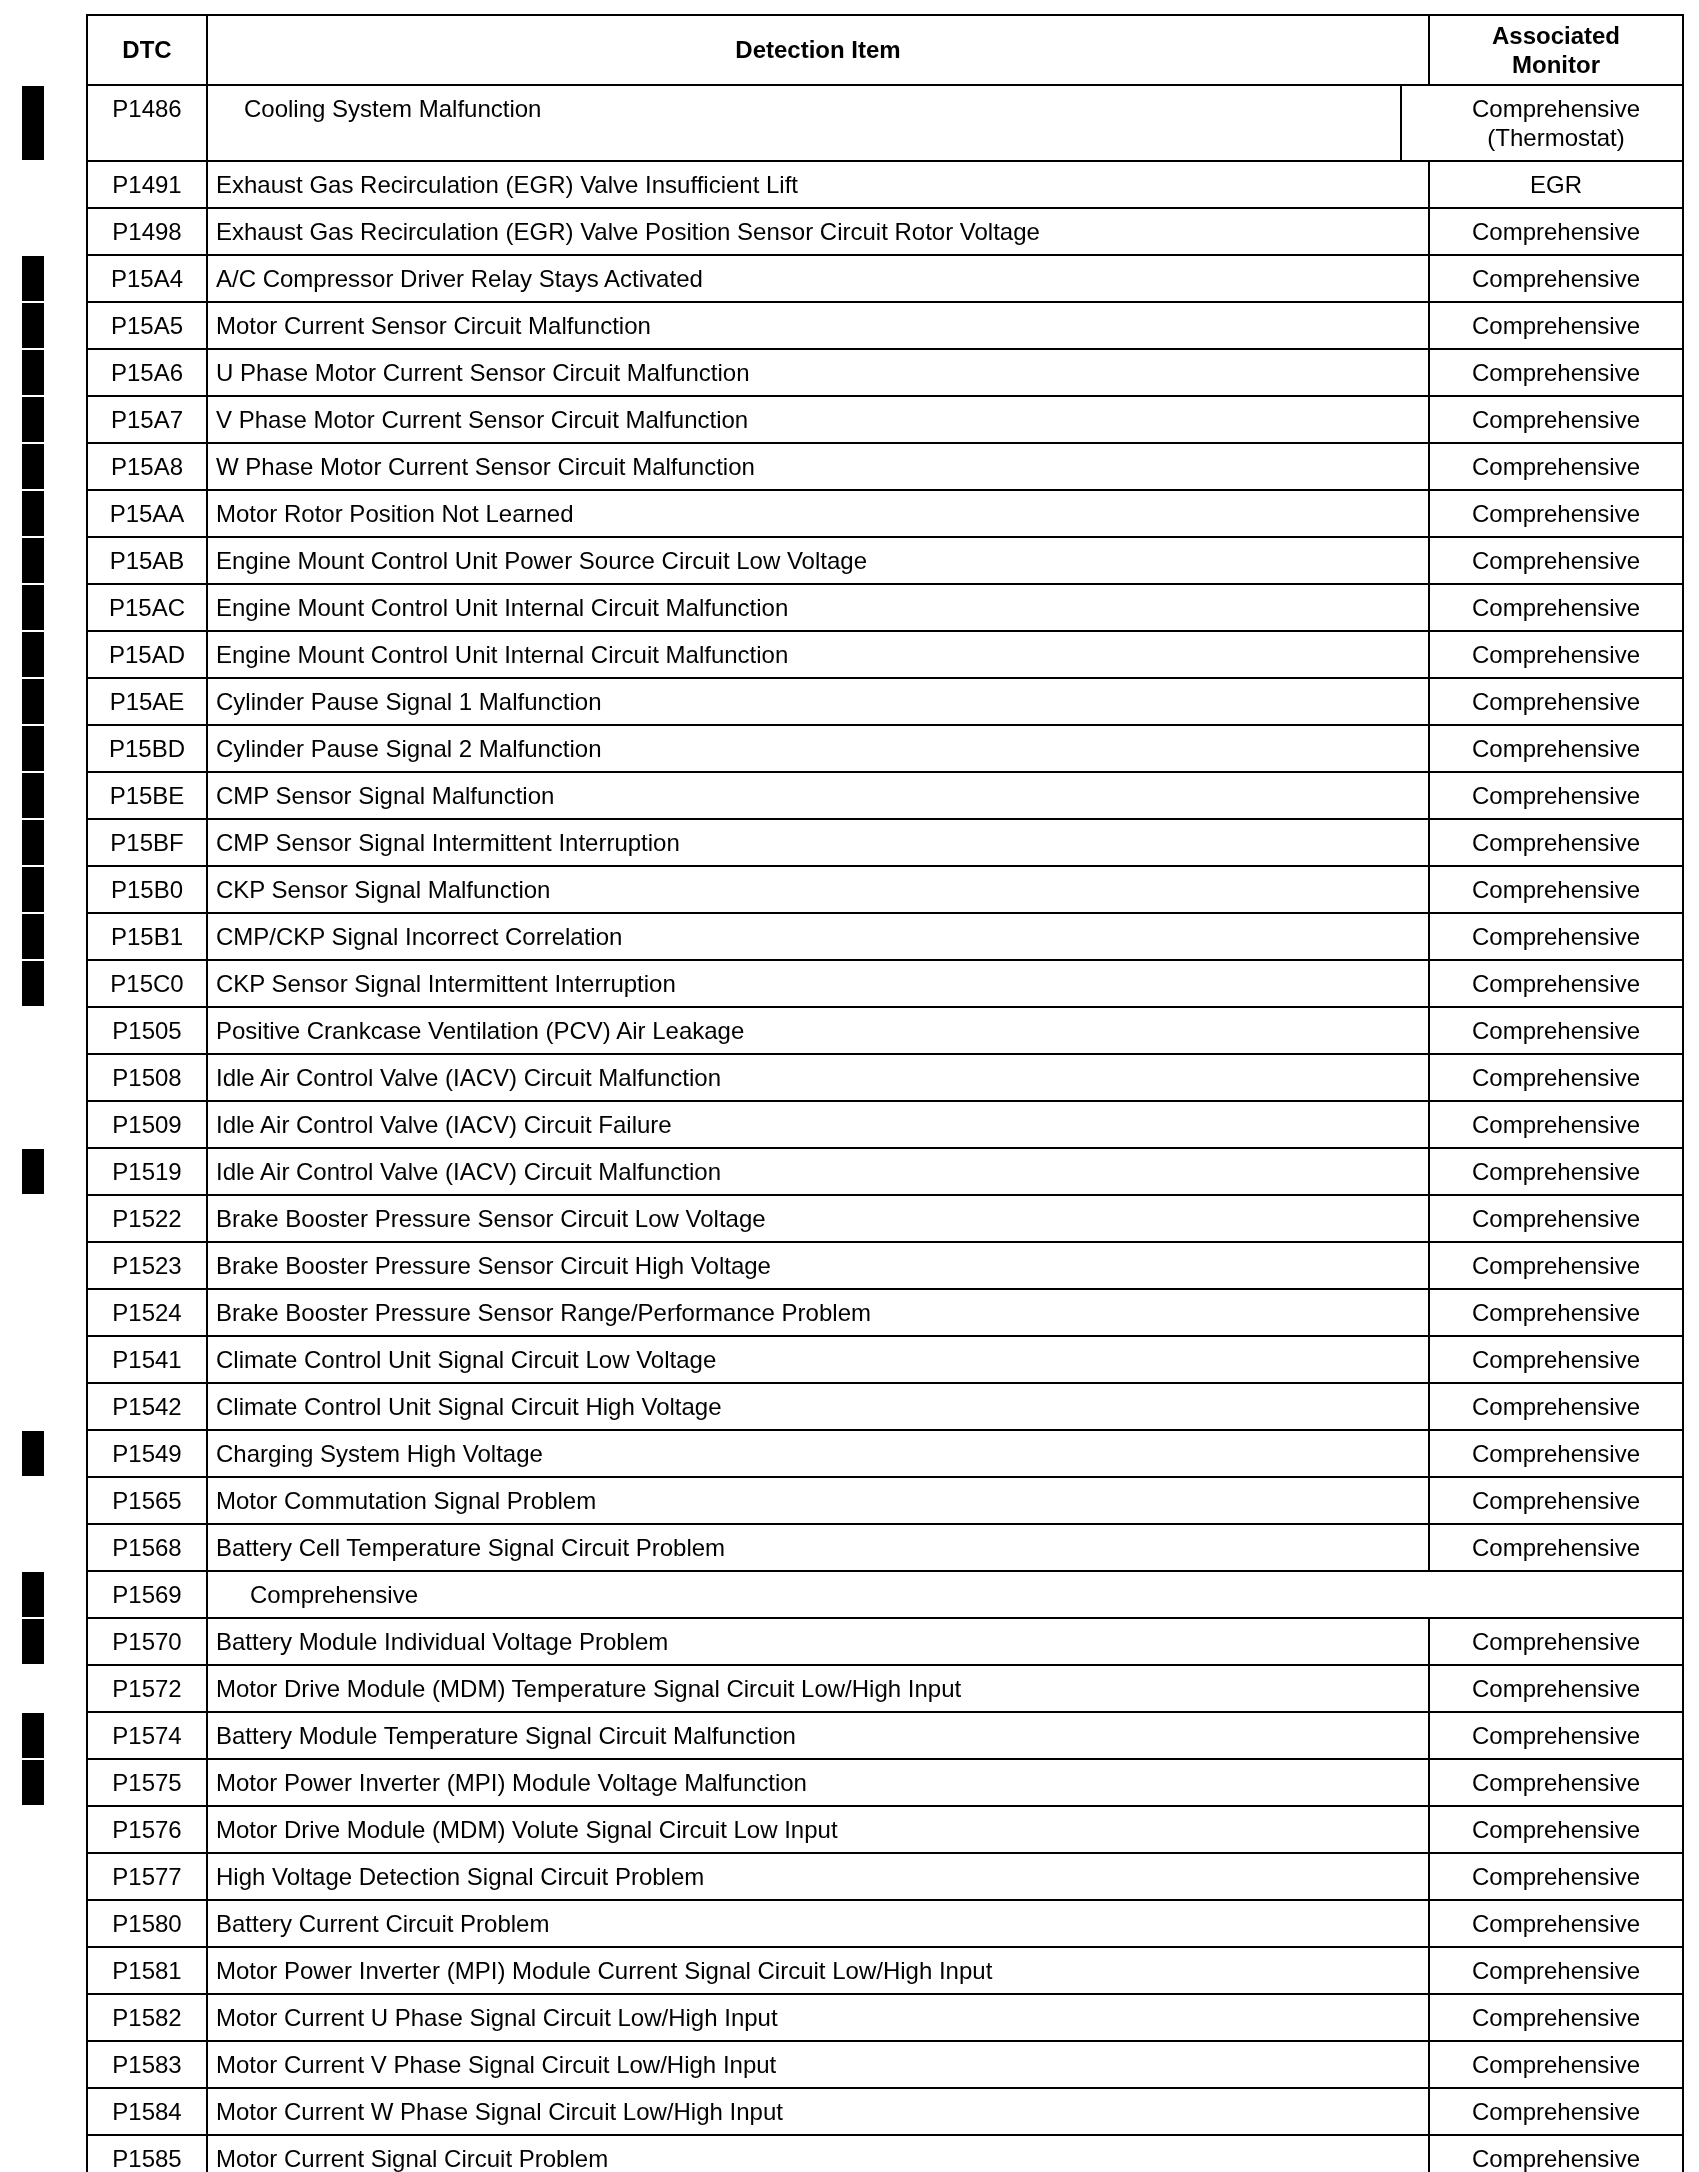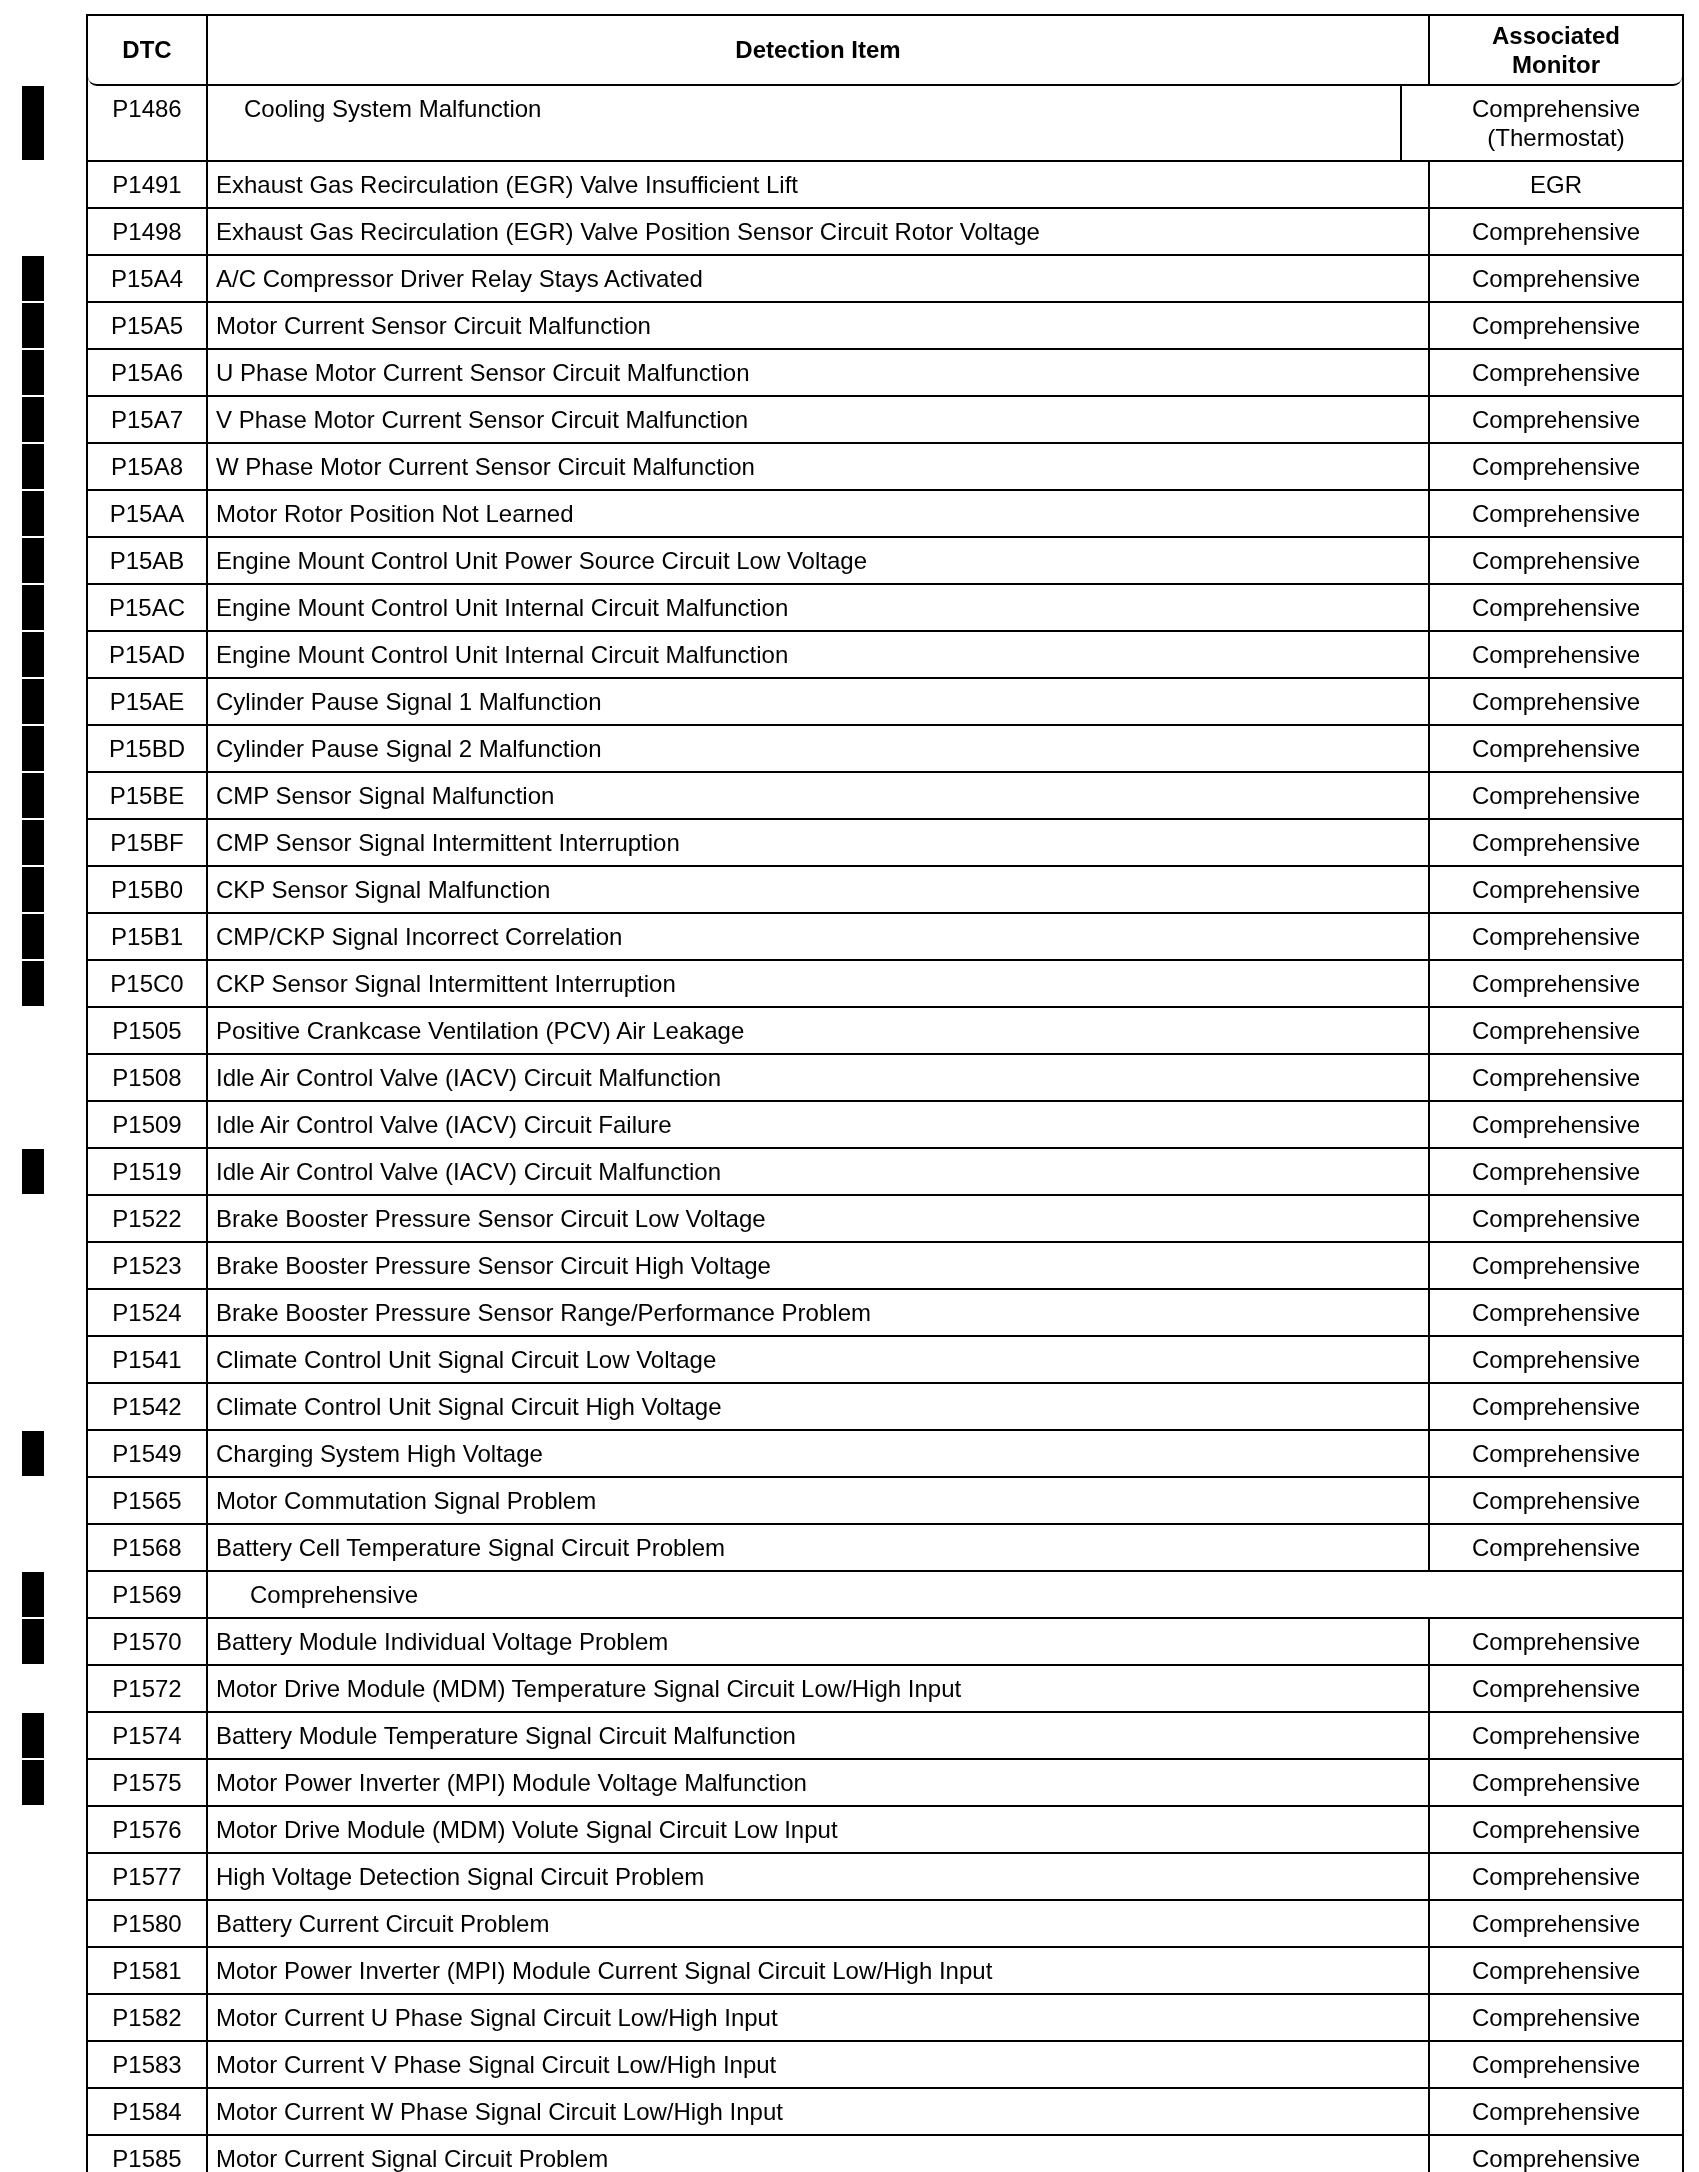--- a/index.html
+++ b/index.html
@@ -45,21 +45,21 @@
     flex: 1;
     padding-left: 8px;
     padding-right: 9.2px;
   }
   .cell-monitor {
     width: 252px;
     flex: none;
     text-align: center;
     white-space: pre-line;
   }
-  .header { min-height: 70px; border-radius: 9px; }
+  .header { min-height: 70px; }
   .header .cell {
     display: flex;
     align-items: center;
     justify-content: center;
     font-weight: bold;
     padding: 0;
     text-align: center;
     white-space: pre-line;
   }
   .revision-bar {

